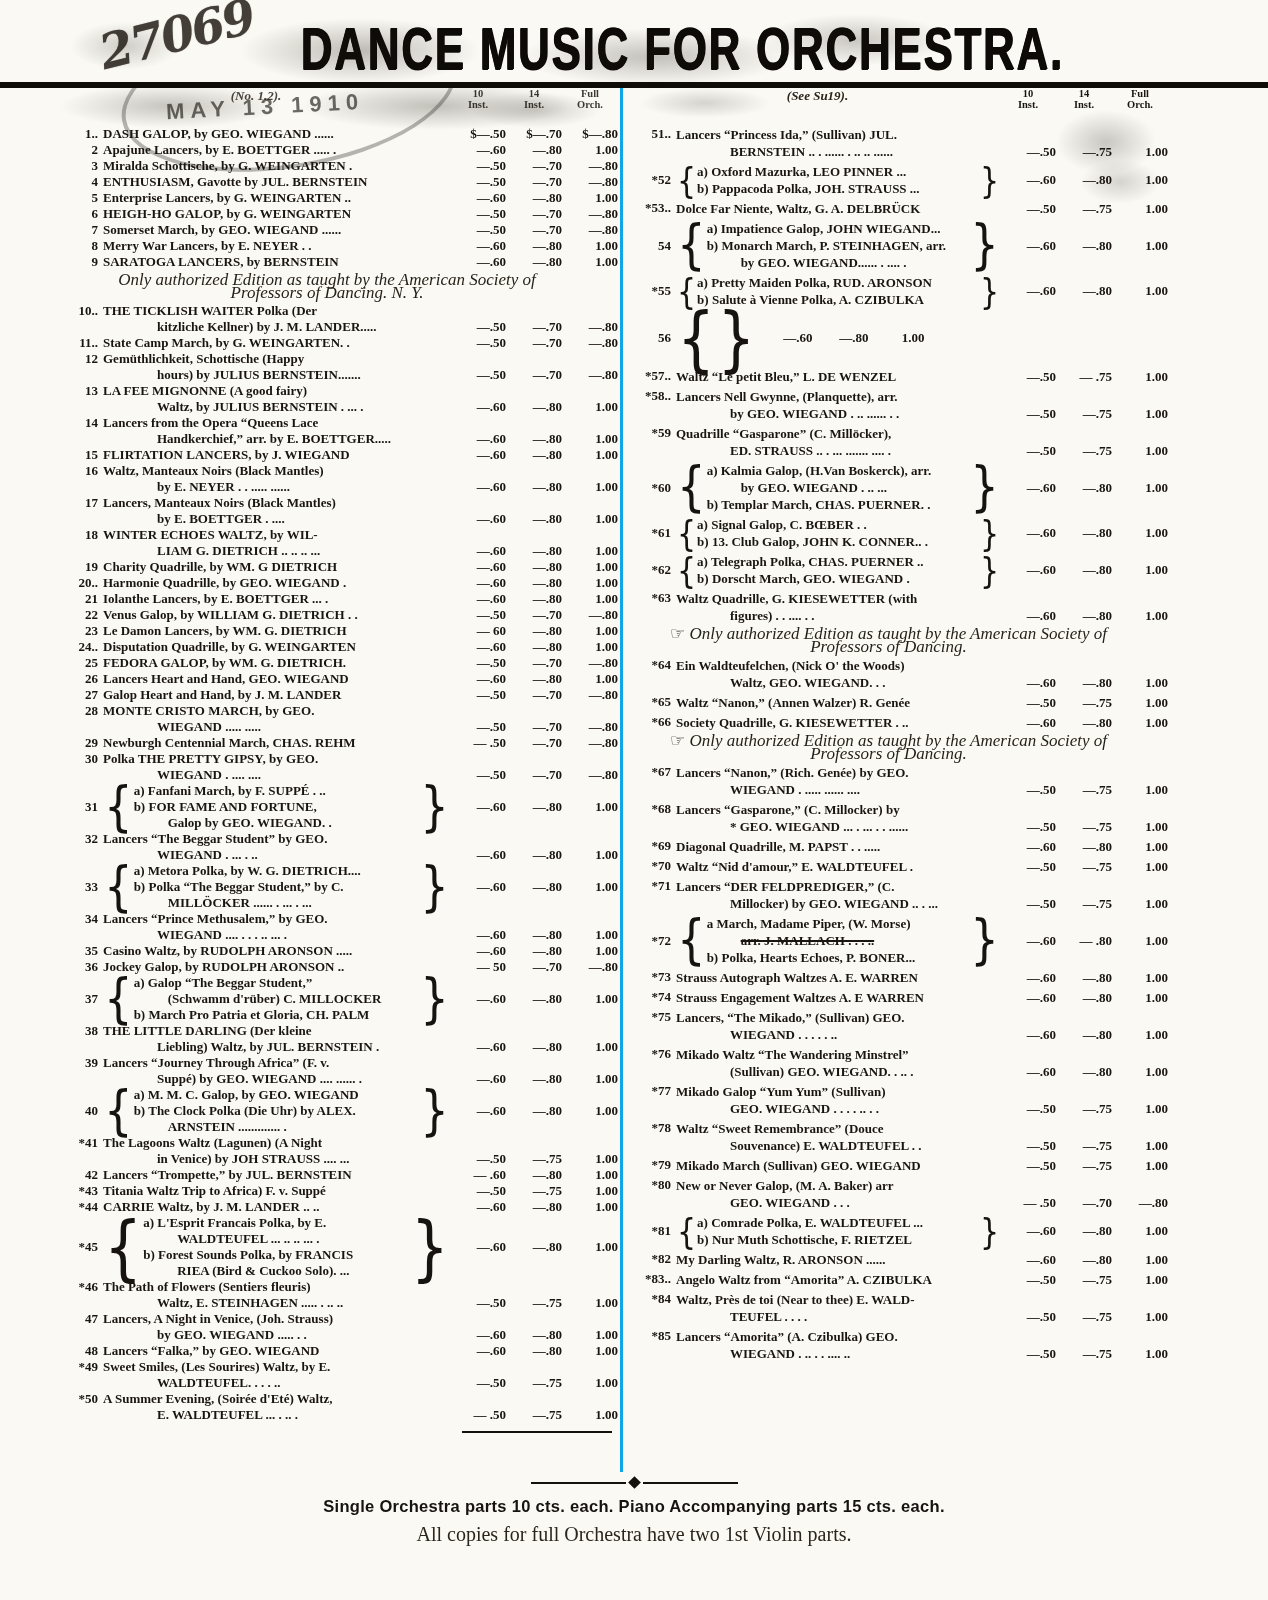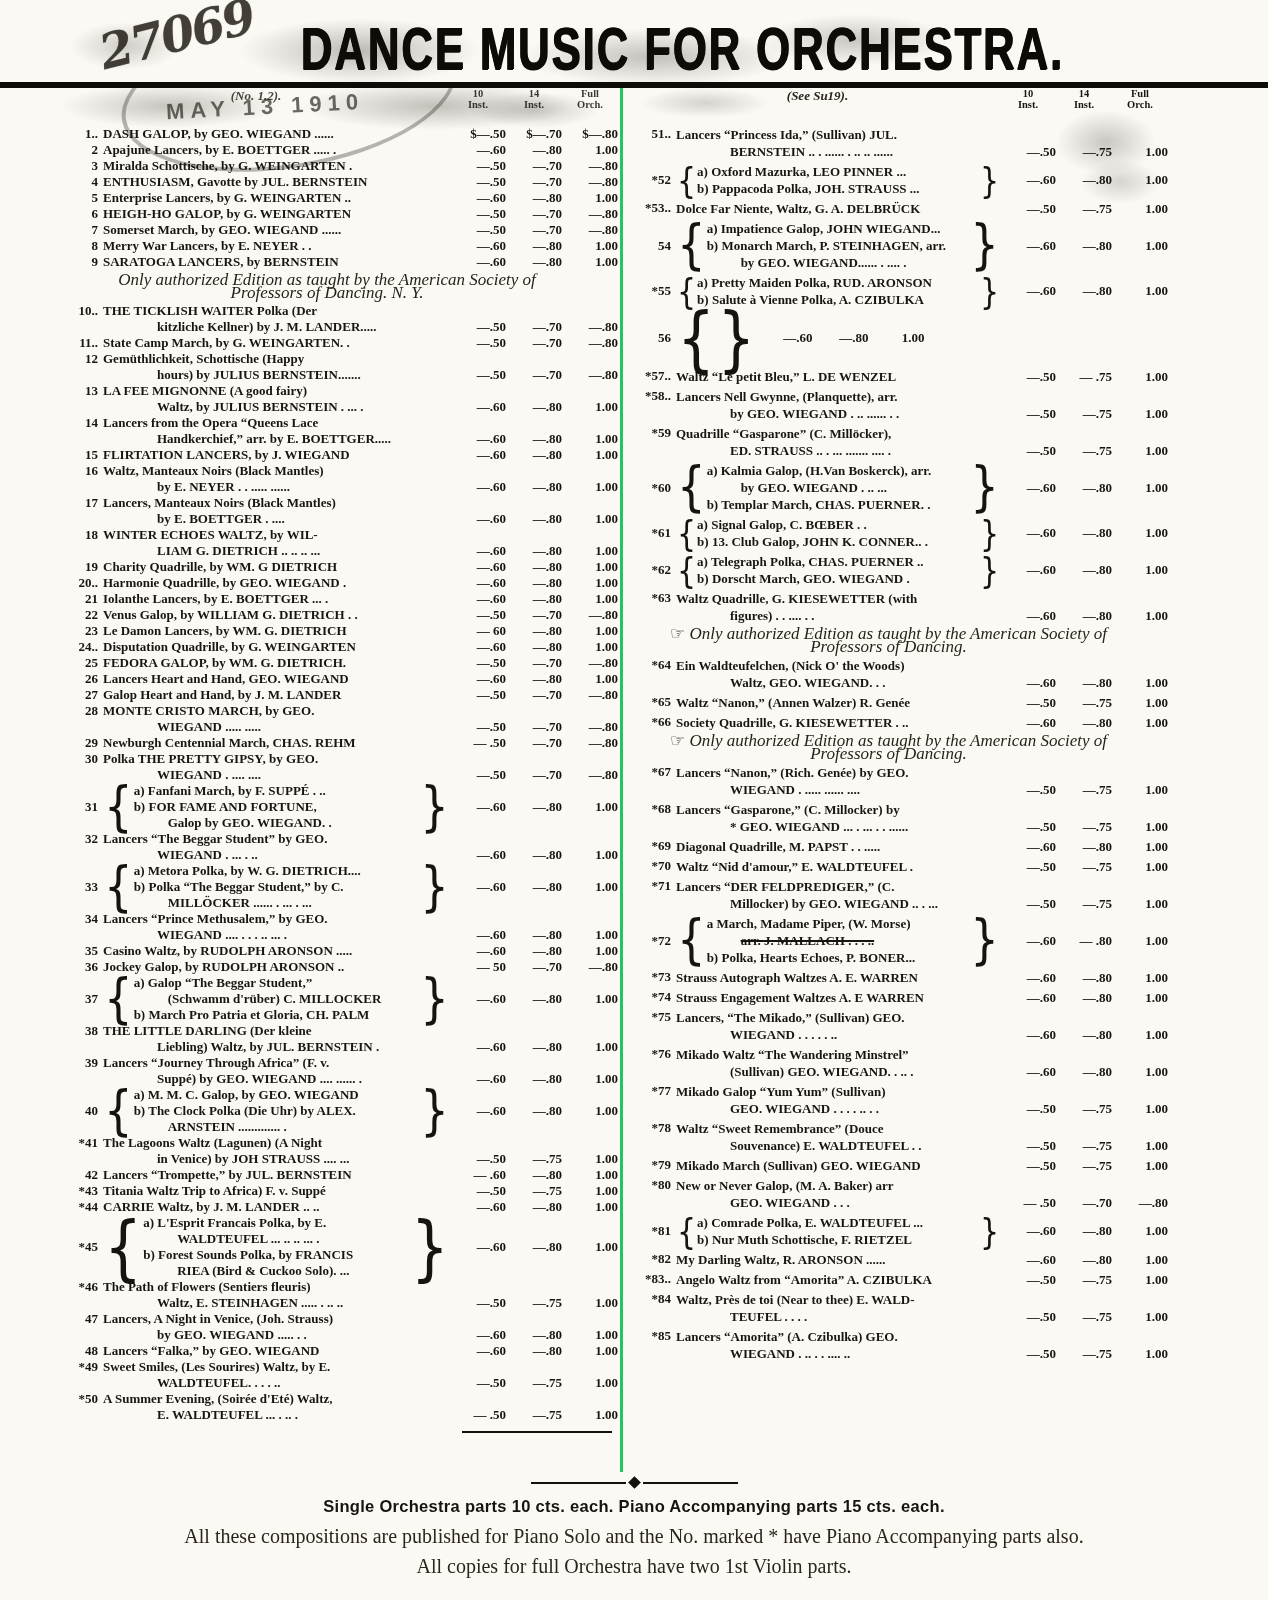--- a/index.html
+++ b/index.html
@@ -19,21 +19,21 @@
   .blob{position:absolute;border-radius:50%;pointer-events:none;
         background:radial-gradient(closest-side,rgba(25,21,15,.55),rgba(25,21,15,0));}
   .stamp-ellipse{position:absolute;border:4px solid rgba(20,17,12,.30);border-radius:50%;
         transform:rotate(-9deg);pointer-events:none;}
   .stamp-date{position:absolute;font-family:"Liberation Sans",sans-serif;font-weight:bold;
         font-size:22px;letter-spacing:6px;color:rgba(20,16,10,.62);transform:rotate(-3deg);
         white-space:nowrap;pointer-events:none;}
   
   .columns{position:relative;display:flex;height:1384px;overflow:hidden;padding:0 56px 0 62px;}
   .colL{width:556px;flex:none;padding-right:2px;}
-  .colR{flex:1;border-left:3px solid #22c55e;padding-left:12px;padding-right:44px;}
+  .colR{flex:1;border-left:3px solid #0ea5e9;padding-left:12px;padding-right:44px;}
   .colhead{display:flex;height:36px;margin-bottom:2px;}
   .sec-label{flex:1;text-align:center;font-style:italic;font-size:13px;font-weight:bold;
              color:#2a241b;padding-bottom:2px;}
   .colhead .ph{width:56px;flex:none;text-align:center;font-weight:bold;font-size:10.5px;
                line-height:11px;padding-bottom:2px;}
   .colL .colhead{opacity:.85;}
   
   .item{display:flex;align-items:flex-end;}
   .item.braced{align-items:center;}
   .num{width:36px;flex:none;text-align:right;padding-right:5px;align-self:flex-start;
@@ -957,17 +957,16 @@
       </div>
   </div>
 
   <div class="footer">
     <div class="orn">
       <span class="orn-line"></span>
       <span class="diamond"></span>
       <span class="orn-line"></span>
     </div>
     <div class="f1">Single Orchestra parts 10 cts. each.    Piano Accompanying parts 15 cts. each.</div>
-    <div class="f2">All these compositions are published for Piano Solo and the No. marked * have Piano Accompanying parts also.</div>
     <div class="f3">All copies for full Orchestra have two 1st Violin parts.</div>
   </div>
 
 </div>
 
 </body></html>

